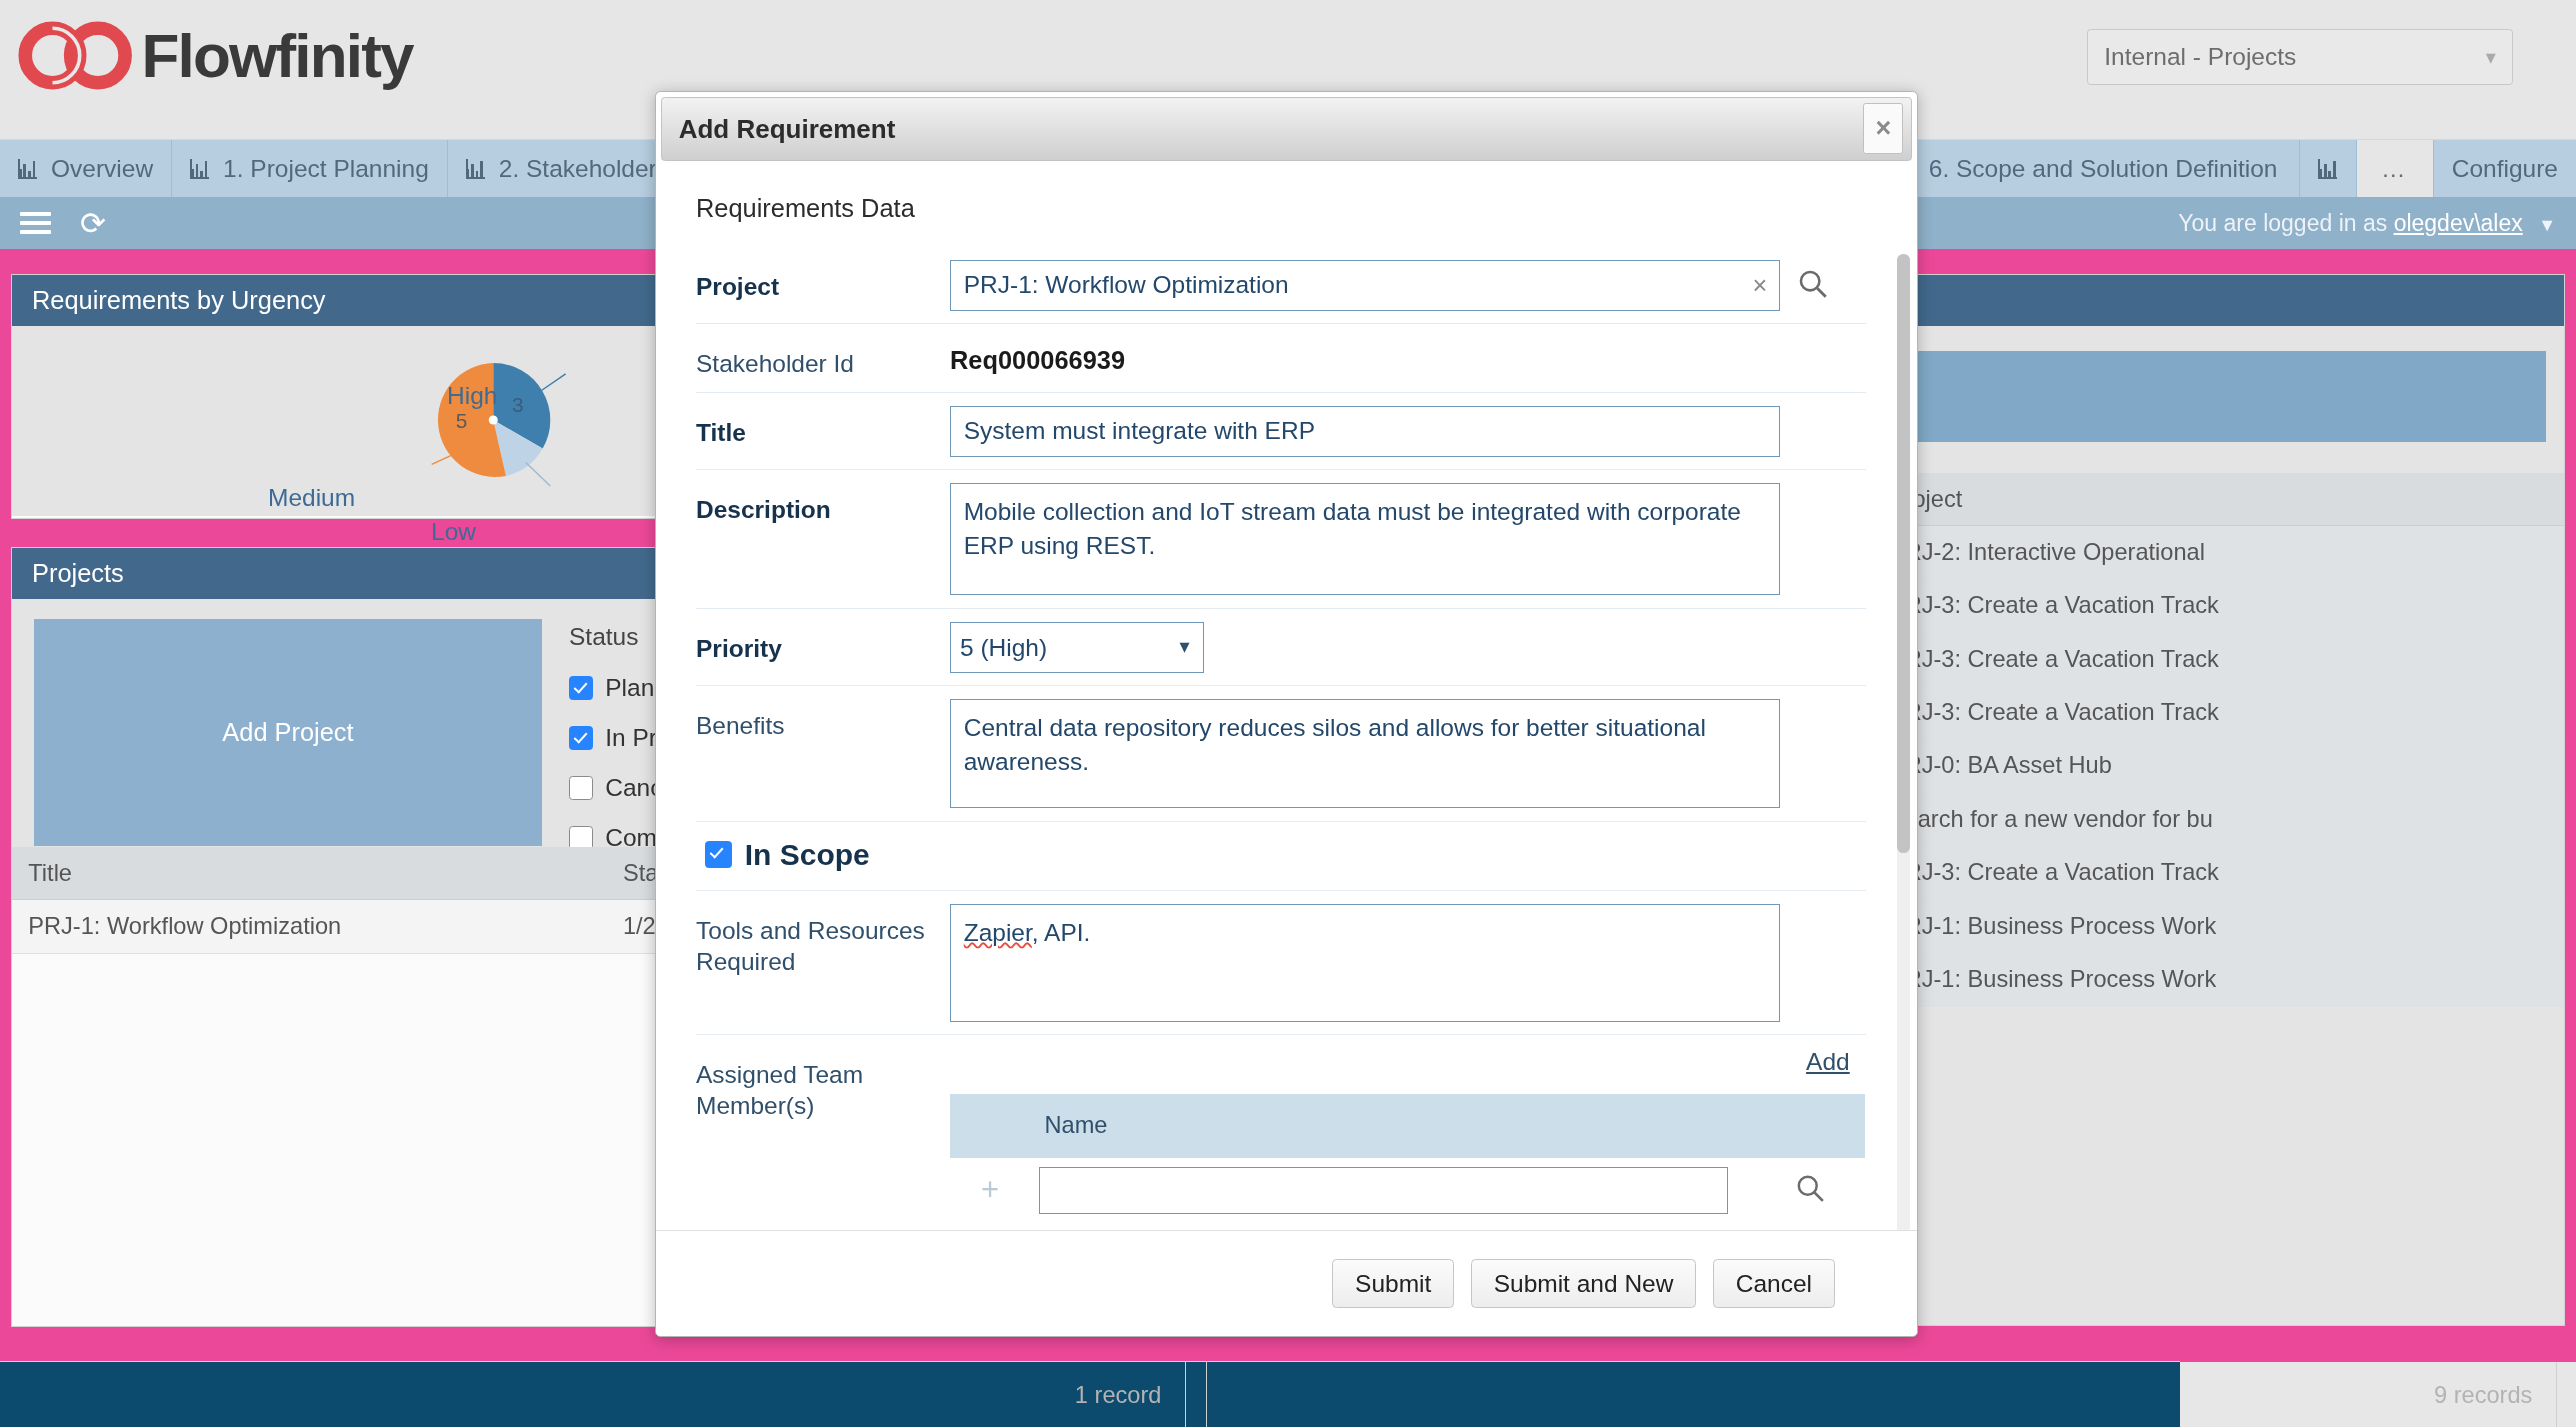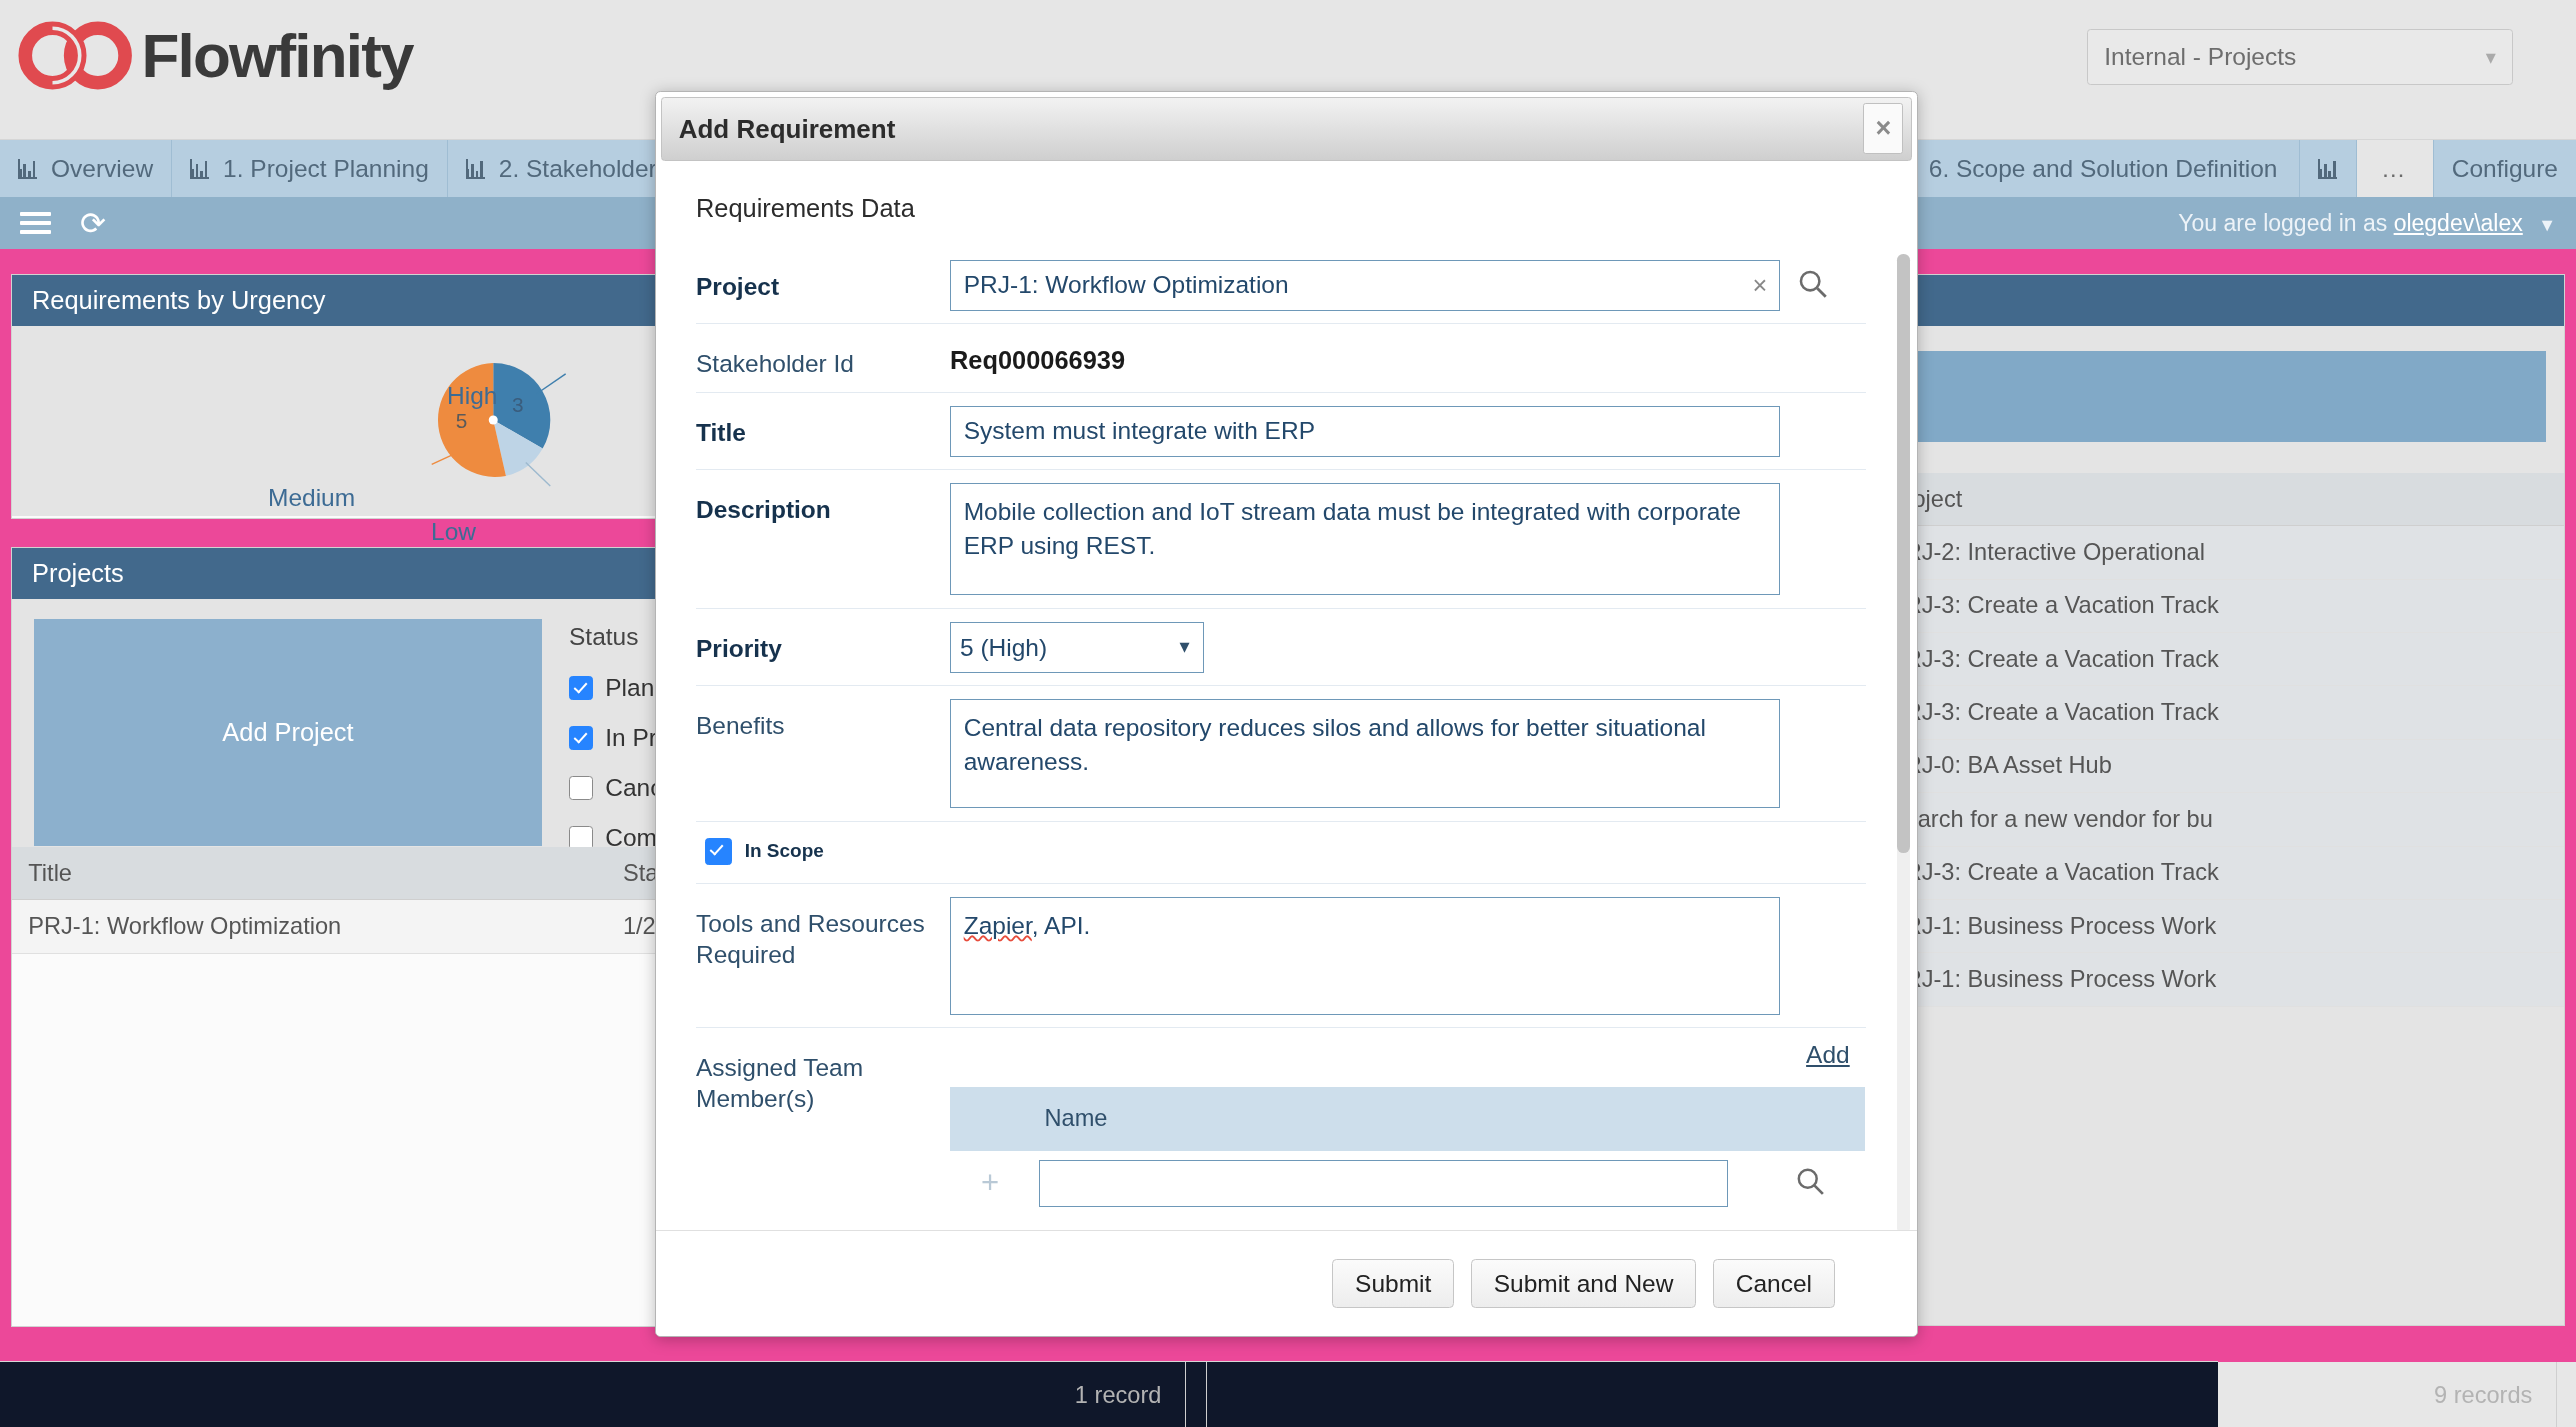--- a/index.html
+++ b/index.html
@@ -113,23 +113,22 @@
   .grid tr.alt td { background:#dfe2e5; }
   .proj-grid-wrap { position:absolute; left:0; right:0; top:299px; background:#f4f4f4; }
 
   
   #panel-right { left:1313px; top:25.4px; width:1252px; height:1052px; overflow:hidden; }
   .right-banner { margin:23.6px 18px 0 18px; height:91px; background:#81a9c7; }
   .right-grid-wrap { margin-top:31px; }
 
   
   .statusbar {
-    position:absolute; left:0; top:1361px; width:2180px; height:66px; background:#0f172a;
+    position:absolute; left:0; top:1361px; width:2180px; height:66px; background:#0c4a6e;
     border-top:0.9px solid #d6d6d6;
-    padding-left:38px;
   }
   .status-seg { position:absolute; top:0; height:66px; display:flex; align-items:center;
     color:#b3b3b3; font-size:23.6px; }
   .status-left { left:0; width:1186px; justify-content:flex-end; padding-right:23.6px;
     box-sizing:border-box; border-right:0.9px solid #cfcfcf; }
   .status-right { left:1206px; width:1351px; justify-content:flex-end; padding-right:23.6px;
     box-sizing:border-box; border-left:0.9px solid #cfcfcf; border-right:0.9px solid #cfcfcf;}
 
   
   .modal {
@@ -188,21 +187,21 @@
   .sel {
     width:254px; height:51px; border:0.9px solid #6e98b8; background:#fff;
     font-size:24.5px; color:#23486b; padding:0 9px; box-sizing:border-box;
     font-family:"Liberation Sans", sans-serif;
     -webkit-appearance:none; appearance:none;
   }
   .sel-wrap { position:relative; }
   .sel-wrap .chev2 { position:absolute; right:14.5px; top:12.7px; color:#2f4f6b; font-size:20px; pointer-events:none; }
   .scope-row { display:flex; align-items:center; padding:16.3px 0 18px 9px; border-bottom:0.9px solid #e3eaf1; }
   .scope-row .cb { width:27px; height:27px; }
-  .scope-row .lbl { font-size:19px; font-weight:bold; color:#16324d; }
+  .scope-row .lbl { font-size:30px; font-weight:bold; color:#16324d; }
 
   .sq { text-decoration:underline; text-decoration-color:#e74c3c;
         text-decoration-style:wavy; text-decoration-thickness:1.8px; }
 
   .addlink { font-size:24.5px; color:#2f4f6b; text-decoration:underline; cursor:pointer; }
   .subgrid { border-collapse:collapse; margin-top:18px; }
   .subgrid th {
     background:#cddeeb; color:#2f4f6b; font-weight:normal; text-align:left;
     font-size:23.6px; padding:11px 14.5px; height:42px;
   }

